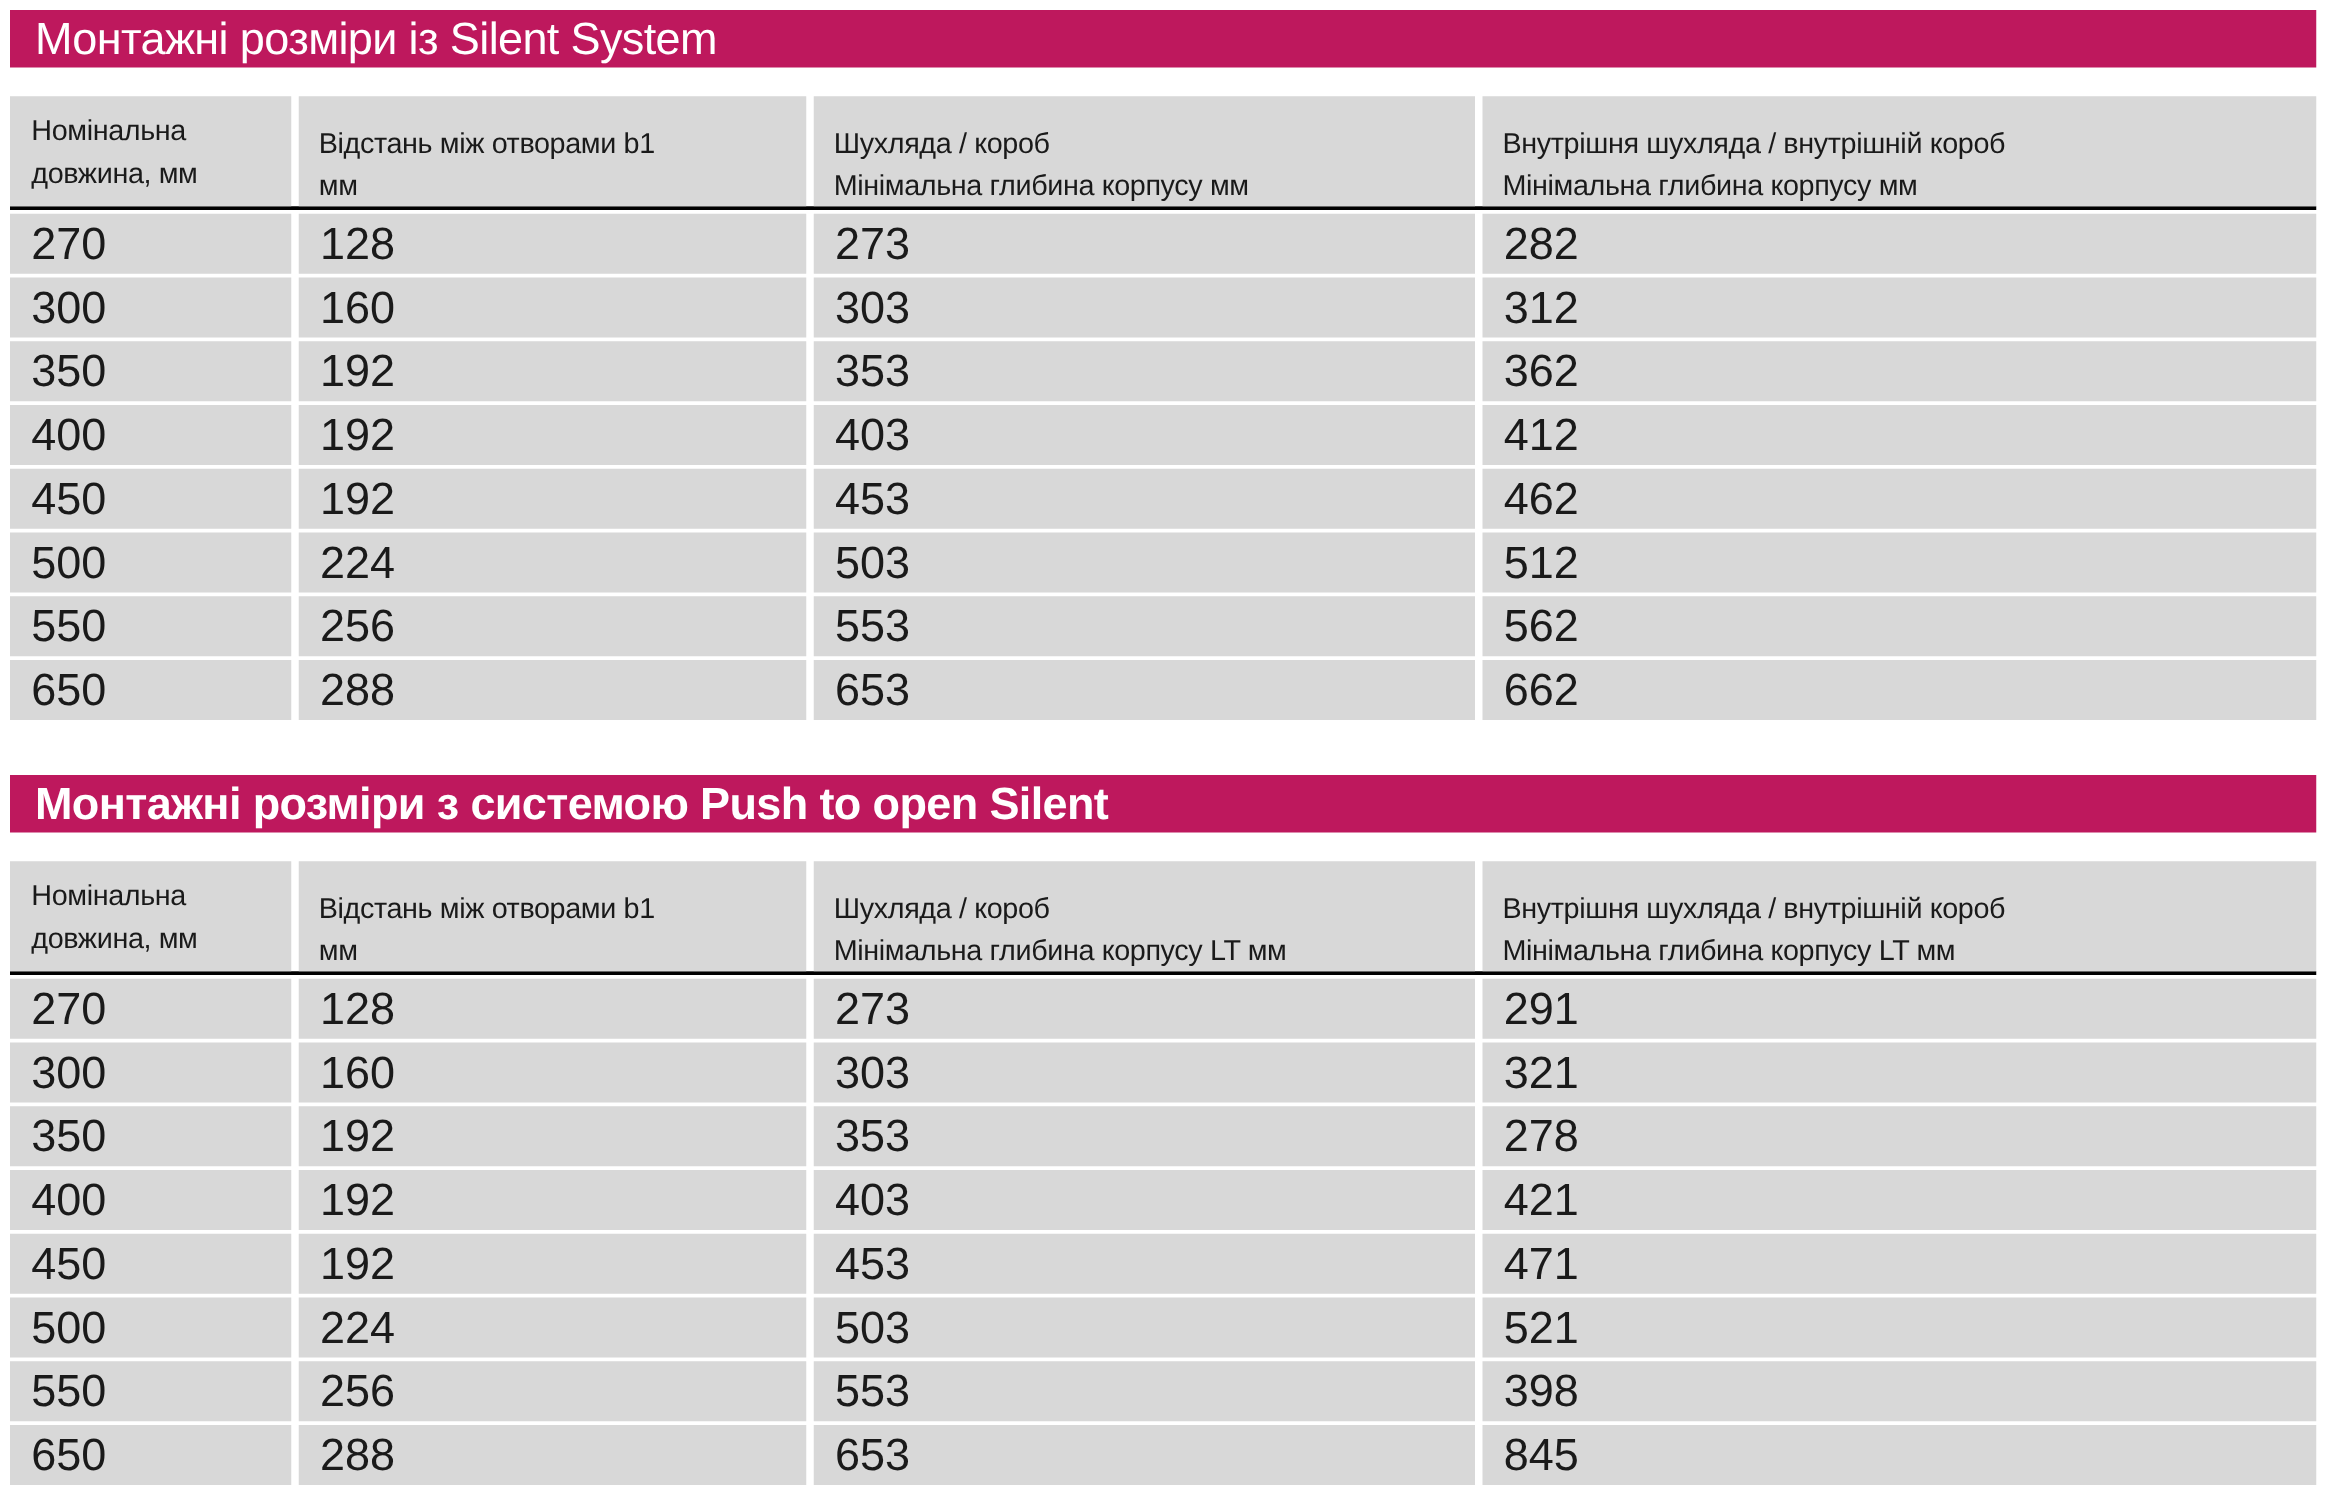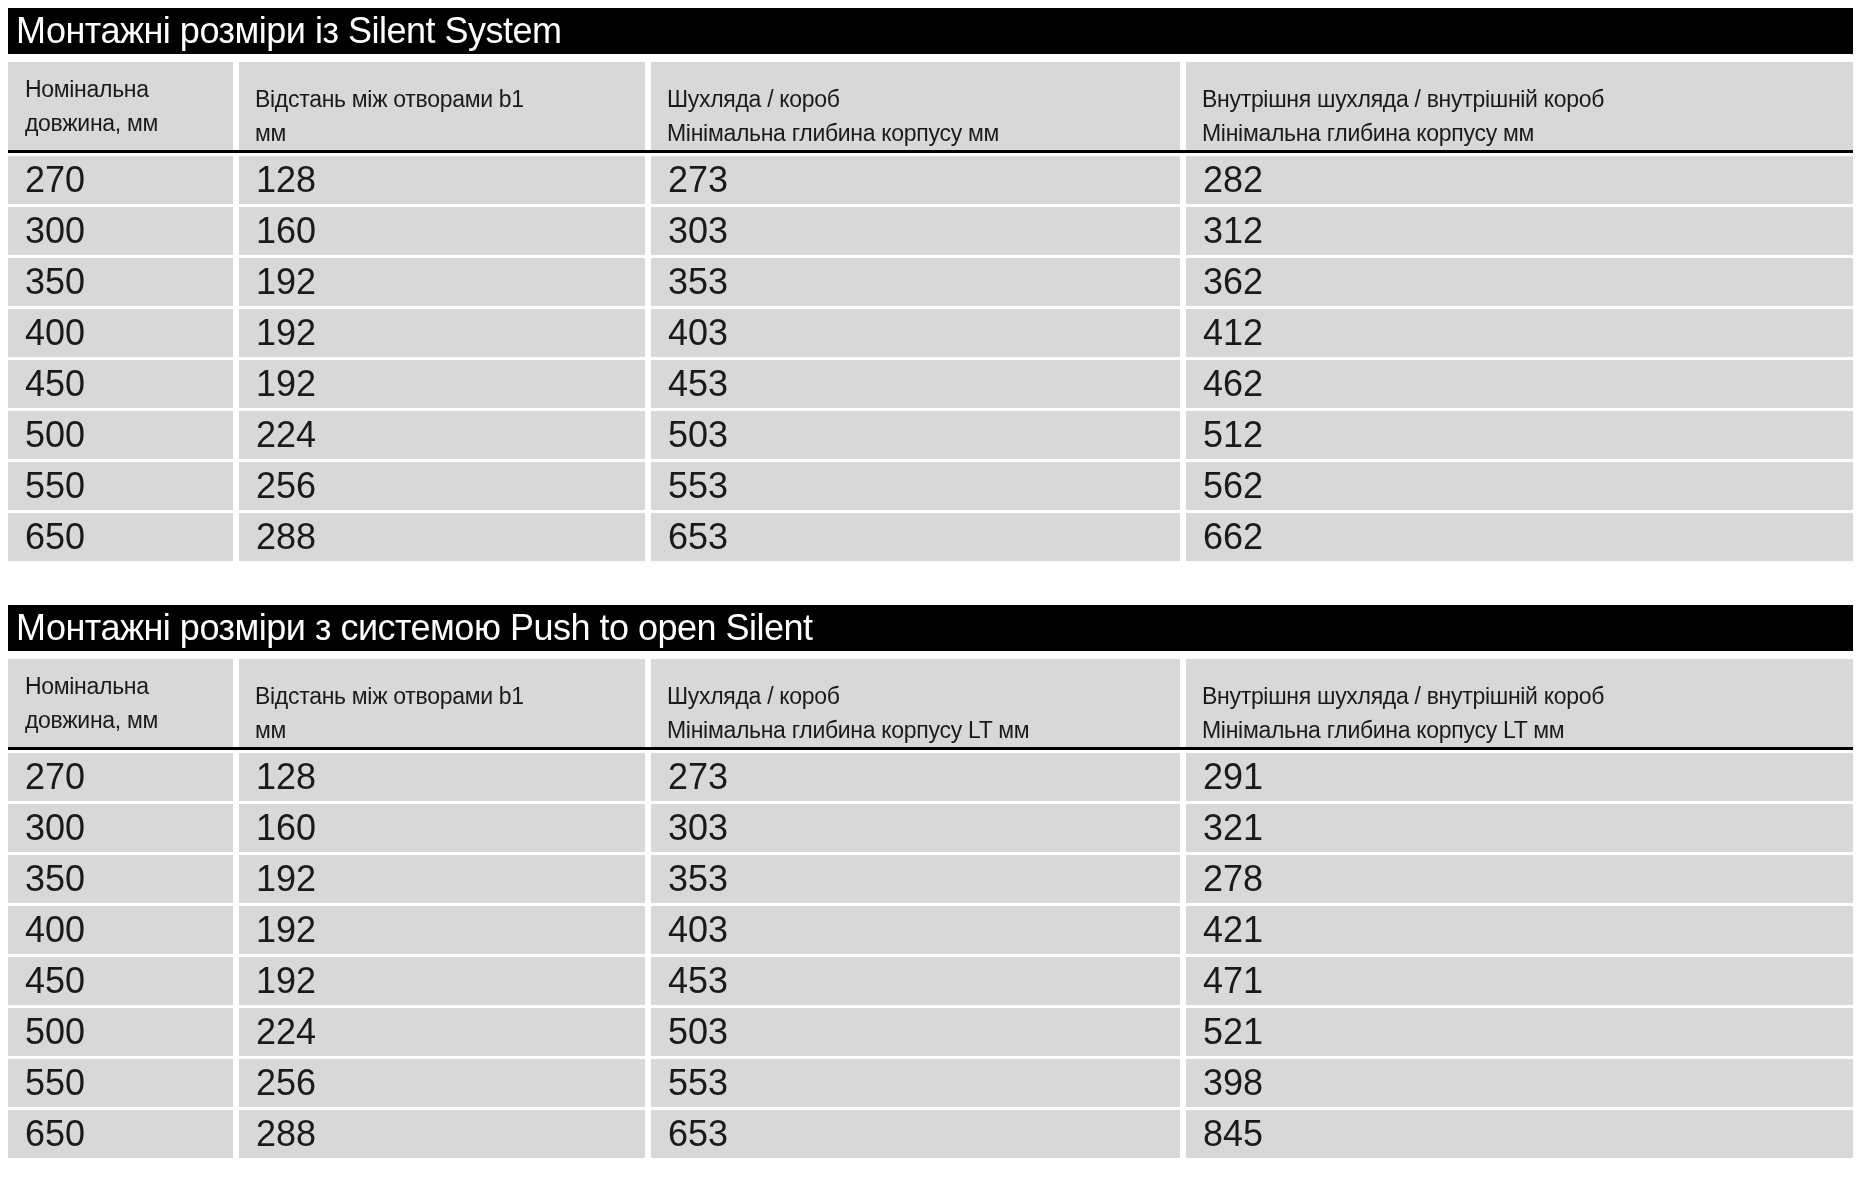--- a/index.html
+++ b/index.html
@@ -15,37 +15,37 @@
     overflow: hidden;
   }
   .page {
     padding: 8px 8px 0 8px;
     width: 1845px;
   }
   .title-bar {
     box-sizing: border-box;
     width: 1845px;
     height: 46px;
-    background: #000000;
+    background: #be185d;
     color: #ffffff;
     display: flex;
     align-items: center;
-    padding-left: 8px;
+    padding-left: 20px;
     font-size: 36px;
     letter-spacing: -0.5px;
     white-space: nowrap;
   }
   .grid {
     display: grid;
     grid-template-columns: 225px 406px 529px 667px;
     column-gap: 6px;
     width: 1845px;
   }
   .hdr {
-    margin-top: 8px;
+    margin-top: 23px;
     border-bottom: 3px solid #000000;
   }
   .cell-h {
     box-sizing: border-box;
     background: #d8d8d8;
     height: 88px;
     padding: 3px 10px 0 16px;
     font-size: 23px;
     line-height: 34px;
     letter-spacing: -0.3px;
@@ -66,21 +66,21 @@
   .row { display: contents; }
   .cell {
     box-sizing: border-box;
     background: #d8d8d8;
     height: 48px;
     display: flex;
     align-items: center;
     padding-left: 17px;
     font-size: 36px;
   }
-  .table-2 .title-bar { margin-top: 44px; }
+  .table-2 .title-bar { margin-top: 44px; font-weight: bold; }
 </style>
 </head>
 <body>
 
 <div class="page">
 
   <section class="table-1">
     <div class="title-bar">
       <span>Монтажні розміри із Silent System</span>
     </div>

